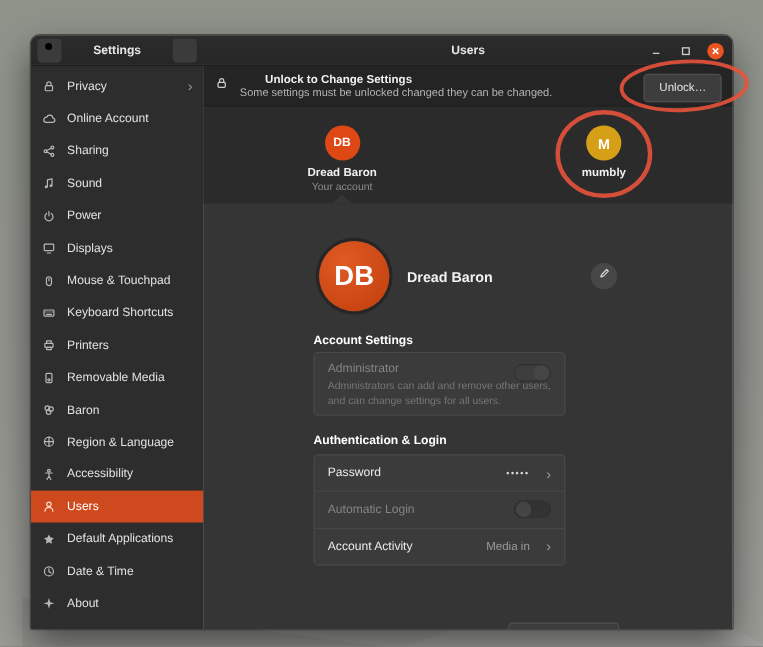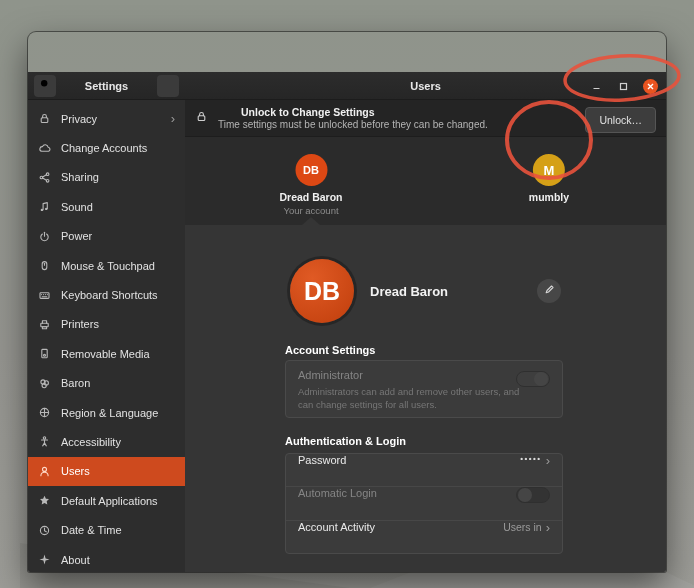--- a/index.html
+++ b/index.html
@@ -11,21 +11,21 @@
             clip-path:polygon(0 100%,55% 0,100% 100%);}
   .facet.f2{bottom:0;left:20px;width:330px;height:45px;background:rgba(0,0,0,.05);
             clip-path:polygon(0 0,100% 100%,0 100%);}
 
   
   #win{position:absolute;left:28px;top:32px;width:638px;height:540px;
        border-radius:8px 8px 2px 2px;overflow:hidden;
        box-shadow:0 14px 34px rgba(0,0,0,.5),0 0 0 1px rgba(0,0,0,.45);
        display:flex;flex-direction:column;}
   #titlebar{height:28px;flex:0 0 28px;display:flex;background:linear-gradient(#2c2c2c,#262626);
-            border-bottom:1px solid #1c1c1c;margin-top:40px;}
+            border-bottom:1px solid #1c1c1c;}
   #tb-left{width:157px;flex:0 0 157px;position:relative;display:flex;align-items:center;justify-content:center;}
   #tb-main{flex:1;position:relative;display:flex;align-items:center;justify-content:center;}
   .tb-title{font-size:11px;font-weight:bold;color:#e8e8e8;}
   .tb-btn{position:absolute;top:3px;width:22px;height:22px;border-radius:4px;background:#3b3b3b;
           display:flex;align-items:center;justify-content:center;}
   #search-btn{left:6px;}
   #menu-btn{right:6px;}
   #win-controls{position:absolute;right:8px;top:0;height:28px;display:flex;align-items:center;gap:12px;}
   .wc{display:flex;align-items:center;justify-content:center;width:15px;height:15px;}
   .wc svg{stroke:#cfcfcf;fill:none;stroke-width:1.2;}
@@ -72,26 +72,26 @@
               display:flex;align-items:center;justify-content:center;}
   #profile-name{position:absolute;left:185px;top:59px;font-size:13px;font-weight:bold;color:#f2f2f2;}
   #edit-btn{position:absolute;left:352px;top:54px;width:24px;height:24px;border-radius:50%;background:#474747;
             display:flex;align-items:center;justify-content:center;}
   #edit-btn svg{stroke:#d6d6d6;fill:none;stroke-width:1.1;stroke-linejoin:round;}
 
   .section-heading{position:absolute;left:100px;font-size:11px;font-weight:bold;color:#fff;}
   #heading-account{top:119px;}
   #heading-auth{top:210px;}
 
-  .card{position:absolute;left:100px;width:278px;background:#3b3b3b;border:1px solid #4a4a4a;border-radius:4px;}
+  .card{position:absolute;left:100px;width:229px;background:#3b3b3b;border:1px solid #4a4a4a;border-radius:4px;}
   #card-admin{top:135px;height:58px;padding:8px 12px;}
   #admin-label{font-size:11px;color:#858585;}
   #admin-desc{font-size:9.5px;color:#767676;margin-top:5px;max-width:225px;line-height:1.35;}
   #card-auth{top:228px;height:101px;display:flex;flex-direction:column;}
-  .row{flex:1;display:flex;padding:0 12px;gap:4px;}
+  .row{flex:1;display:flex;align-items:center;padding:0 12px;gap:15px;}
   .row + .row{border-top:1px solid #474747;}
   .row-label{flex:1;font-size:11px;color:#eaeaea;}
   .row-label.dim{color:#858585;}
   .row-value{font-size:10.5px;color:#9a9a9a;}
   .row-value.dots{font-size:8px;letter-spacing:1.5px;color:#dedede;font-weight:bold;}
   .row-chevron{color:#9a9a9a;font-size:13px;line-height:1;}
 
   .switch{width:34px;height:16px;border-radius:8px;background:#2d2d2d;border:1px solid #272727;position:relative;}
   .switch .knob{position:absolute;top:0;width:14px;height:14px;border-radius:50%;background:#4e4e4e;}
   .switch.on{background:#414141;}
@@ -162,21 +162,21 @@
             </span>
             <span class="side-label">Privacy</span>
             <span class="side-chevron">›</span>
           </div>
           <div class="side-item">
             <span class="icon">
               <svg width="13" height="13" viewBox="0 0 13 13" style="color:#b8b8b8">
                 <path d="M3.6 9.3 h6.2 a2 2 0 0 0 .3 -4 a2.9 2.9 0 0 0 -5.6 -.7 a2.4 2.4 0 0 0 -.9 4.7 z"></path>
               </svg>
             </span>
-            <span class="side-label">Change Accounts</span>
+            <span class="side-label">Online Account</span>
           </div>
           <div class="side-item">
             <span class="icon">
               <svg width="13" height="13" viewBox="0 0 13 13" style="color:#b8b8b8">
                 <circle cx="3.4" cy="6.5" r="1.3"></circle>
                 <circle cx="9.6" cy="3.2" r="1.3"></circle>
                 <circle cx="9.6" cy="9.8" r="1.3"></circle>
                 <path d="M4.6 5.9 L8.4 3.8 M4.6 7.1 L8.4 9.2"></path>
               </svg>
             </span>
@@ -193,20 +193,29 @@
             <span class="side-label">Sound</span>
           </div>
           <div class="side-item">
             <span class="icon">
               <svg width="13" height="13" viewBox="0 0 13 13" style="color:#b8b8b8">
                 <path d="M4.4 4 a3.7 3.7 0 1 0 4.2 0"></path>
                 <path d="M6.5 2.3 V6.2"></path>
               </svg>
             </span>
             <span class="side-label">Power</span>
+          </div>
+          <div class="side-item">
+            <span class="icon">
+              <svg width="13" height="13" viewBox="0 0 13 13" style="color:#b8b8b8">
+                <rect x="2.2" y="3" width="8.6" height="5.8" rx="0.8"></rect>
+                <path d="M5 11 h3"></path>
+              </svg>
+            </span>
+            <span class="side-label">Displays</span>
           </div>
           <div class="side-item">
             <span class="icon">
               <svg width="13" height="13" viewBox="0 0 13 13" style="color:#b8b8b8">
                 <rect x="4.2" y="2.6" width="4.6" height="8" rx="2.3"></rect>
                 <path d="M6.5 4.2 v2"></path>
               </svg>
             </span>
             <span class="side-label">Mouse &amp; Touchpad</span>
           </div>
@@ -302,21 +311,21 @@
         </div>
 
       <div id="main">
         <div id="banner">
           <span class="icon"><svg width="13" height="13" viewBox="0 0 13 13" style="color:#b8b8b8">
                 <rect x="3.2" y="5.8" width="6.6" height="4.7" rx="1"></rect>
                 <path d="M4.6 5.8 V4.4 a1.9 1.9 0 0 1 3.8 0 V5.8"></path>
               </svg></span>
           <div id="banner-text">
             <div id="banner-title">Unlock to Change Settings</div>
-            <div id="banner-sub">Time settings must be unlocked before they can be changed.</div>
+            <div id="banner-sub">Some settings must be unlocked changed they can be changed.</div>
           </div>
           <div id="unlock-btn">Unlock…</div>
         </div>
 
         <div id="carousel">
           <div id="caret"></div>
         <div class="carousel-user" style="left: 126px;">
               <div class="mini-avatar" style="background: rgb(221, 72, 20); font-size: 11px;">DB</div>
               <div class="mini-name">Dread Baron</div>
               <div class="mini-sub">Your account</div>
@@ -353,21 +362,21 @@
                 <span class="row-chevron">›</span>
               </div>
               <div class="row">
                 <span class="row-label dim">Automatic Login</span>
                 <span class="switch off disabled">
                   <span class="knob"></span>
                 </span>
               </div>
               <div class="row">
                 <span class="row-label">Account Activity</span>
-                <span class="row-value">Users in</span>
+                <span class="row-value">Media in</span>
                 <span class="row-chevron">›</span>
               </div>
             </div>
 
           <div id="remove-btn">Remove User…</div>
         </div>
       </div>
     </div>
   </div>
 

